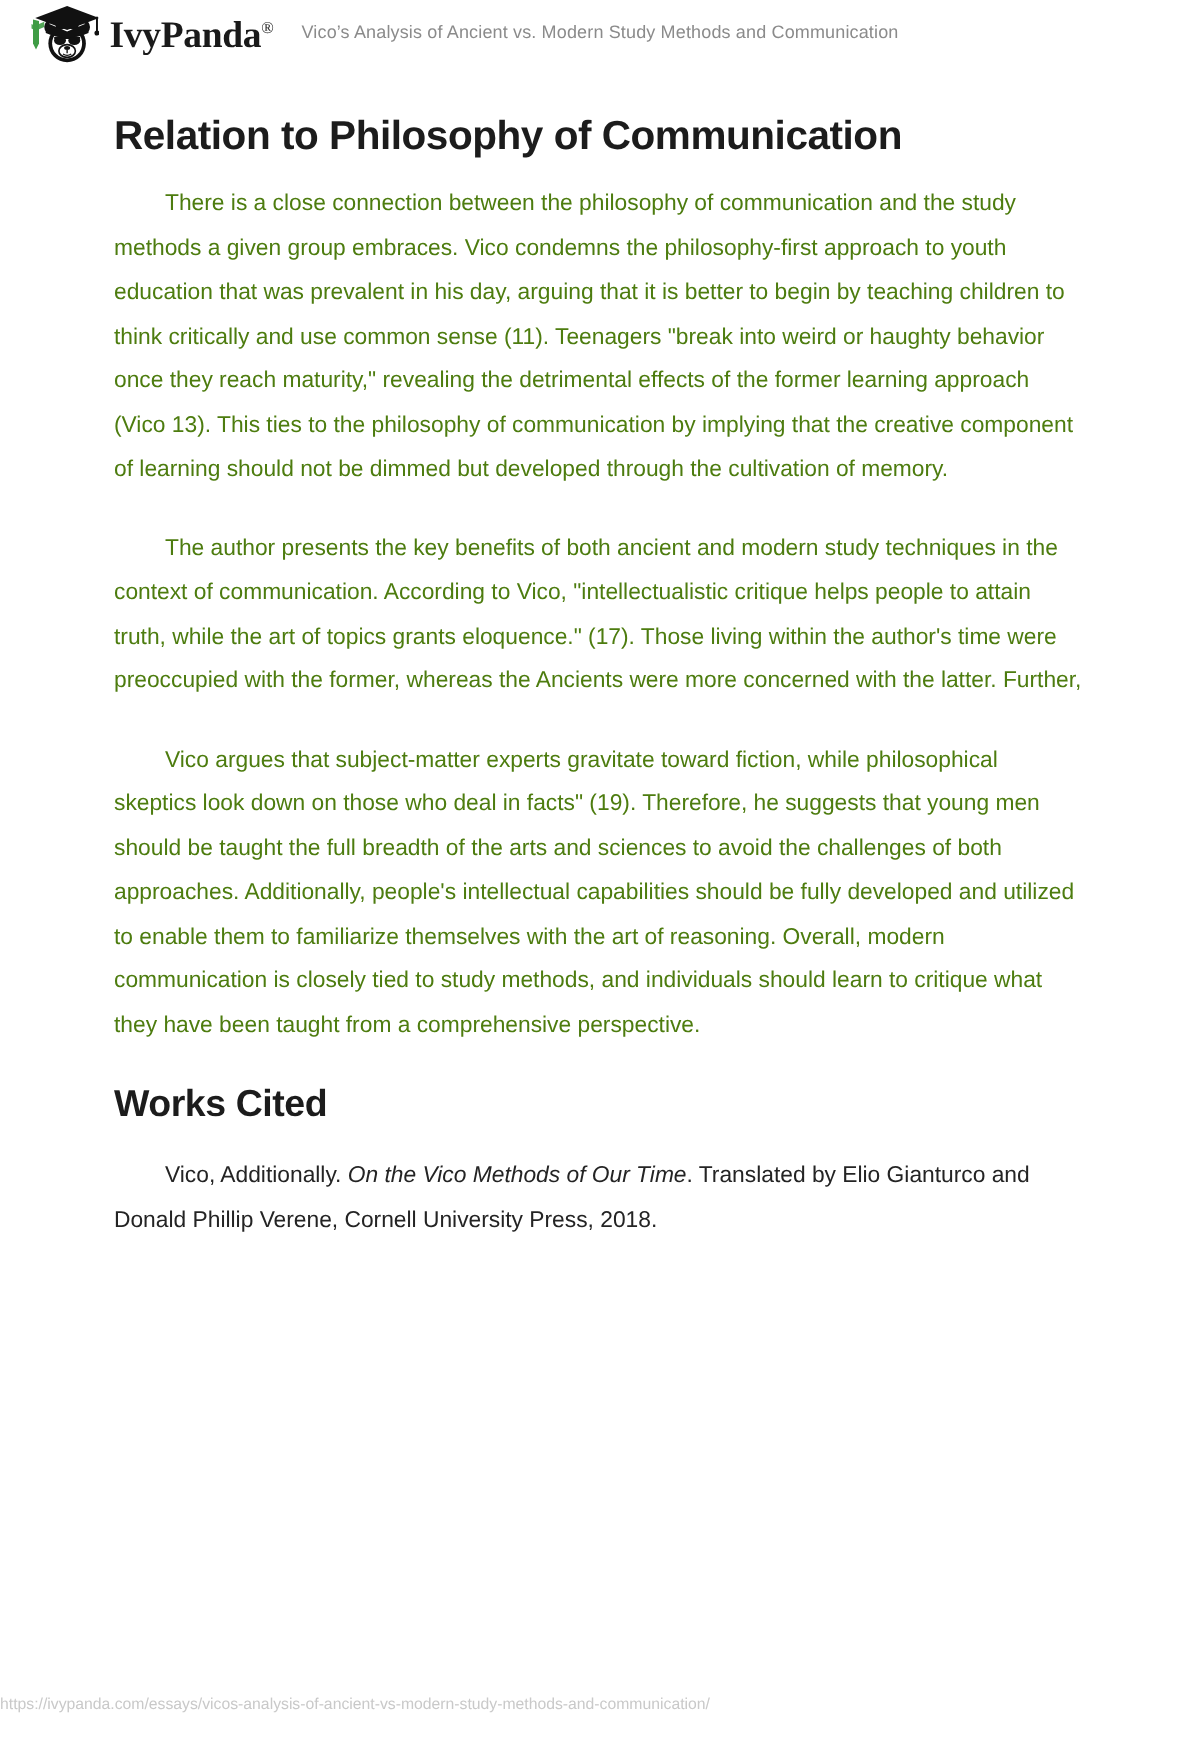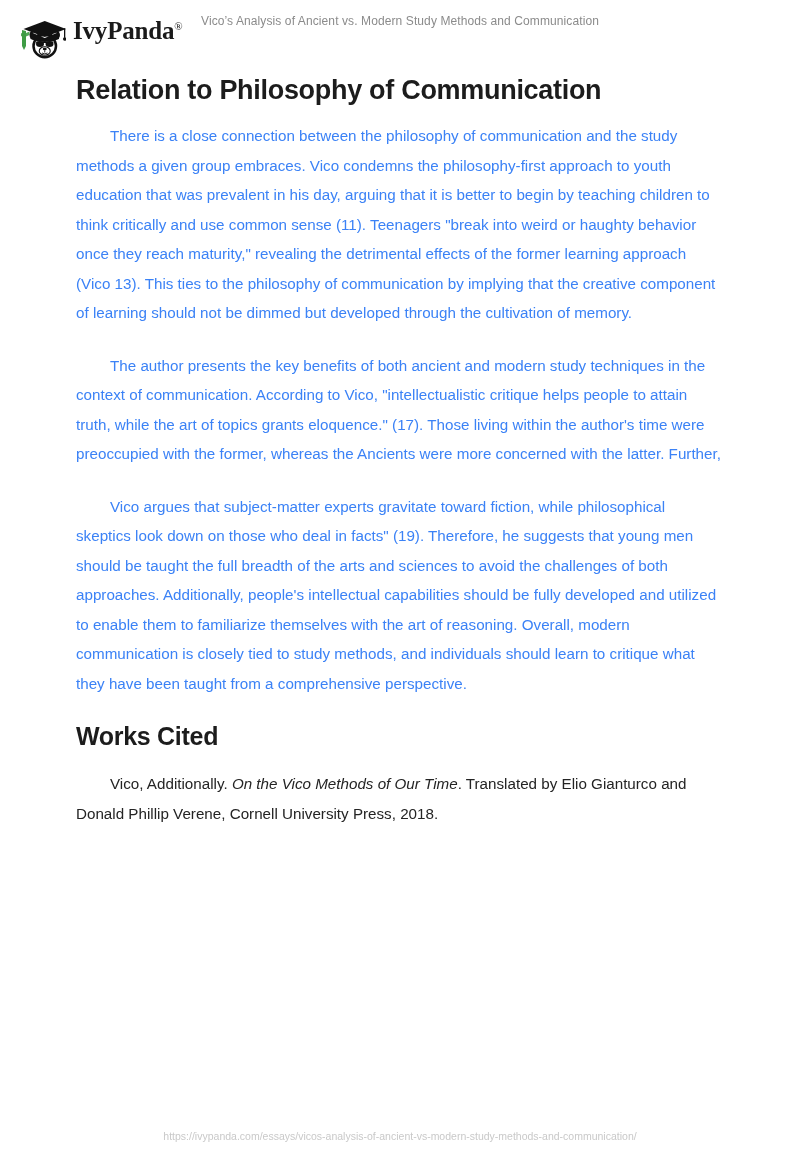--- a/index.html
+++ b/index.html
@@ -20,22 +20,23 @@
   .page-header {
     position: absolute;
     top: 0;
     left: 0;
     width: 800px;
     height: 58px;
   }
   .brand {
     position: absolute;
     left: 14px;
-    top: 18px;
+    top: 1px;
     display: flex;
+    align-items: center;
     gap: 7px;
   }
   .brand-mark {
     width: 52px;
     height: 44px;
     display: block;
   }
   .brand-name {
     font-family: "Liberation Serif", serif;
     font-size: 25px;
@@ -87,21 +88,21 @@
     font-size: 25px;
     font-weight: bold;
     color: #1c1c1c;
     margin: 22px 0 18px 0;
     letter-spacing: -0.3px;
     line-height: 1.2;
   }
   p.body-par {
     font-size: 15.2px;
     line-height: 29.5px;
-    color: #3b82f6;
+    color: #4d7c0f;
     margin: 0 0 23px 0;
     text-indent: 34px;
     text-align: left;
   }
   p.body-par:last-child {
     margin-bottom: 0;
   }
   .citation {
     font-size: 15.2px;
     line-height: 29.5px;
@@ -119,21 +120,20 @@
     bottom: 0;
     left: 0;
     width: 800px;
     height: 50px;
   }
   .footer-url {
     position: absolute;
     bottom: 18px;
     left: 0;
     width: 800px;
-    text-align: center;
     font-size: 10.5px;
     color: #c9c9c9;
     white-space: nowrap;
   }
 </style>
 </head>
 <body>
 
 <div class="page-header">
 

